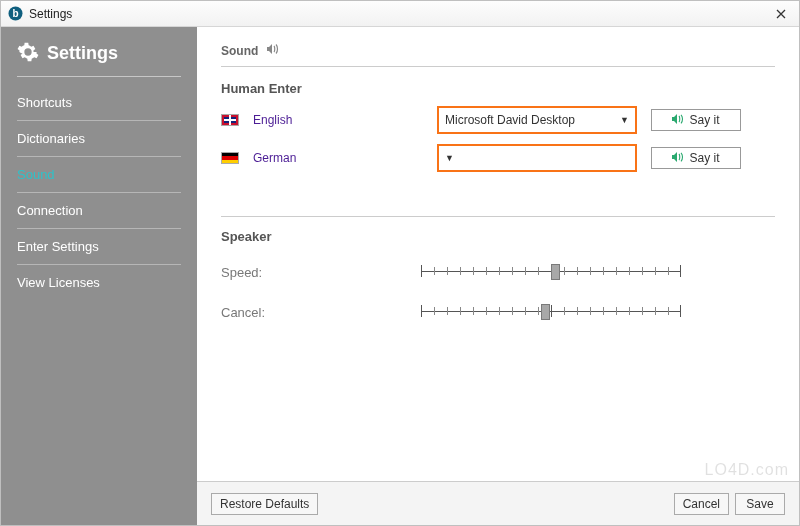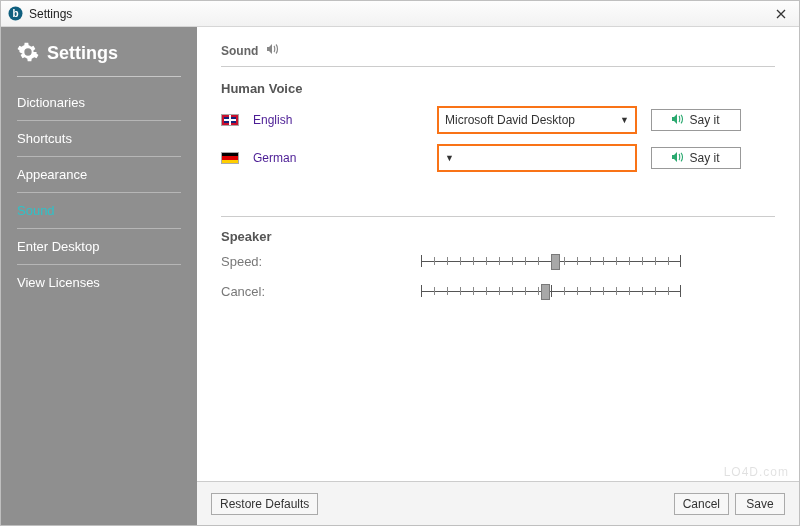--- a/index.html
+++ b/index.html
@@ -113,21 +113,21 @@
   .sayit {
     width:90px; height:22px;
     border:1px solid #999; background:#fff;
     display:flex; align-items:center; justify-content:center; gap:5px;
     font-size:12px; color:#333;
   }
   .sayit .spk { color:#2aa96f; }
   .divider2 { border:none; border-top:1px solid #ccc; margin: 34px 0 12px 0; }
 
   .param-row {
-    display:flex; margin-bottom: 14px;
+    display:flex; align-items:center; margin-bottom: 14px; margin-top: 10px;
   }
   .param-label { width: 200px; color:#787878; font-size:13px; }
   .slider {
     position:relative; width:260px; height:16px;
   }
   .slider .track {
     position:absolute; left:0; right:0; top:7px; height:1px; background:#555;
   }
   .slider .tick {
     position:absolute; top:3px; width:1px; height:8px; background:#888;
@@ -157,21 +157,21 @@
   .btn {
     border:1px solid #aaa; background:#f7f7f7;
     height:22px; padding:0 8px; font-size:12px; color:#333;
     display:inline-flex; align-items:center; justify-content:center;
     min-width:50px;
   }
   .footer .spacer { flex:1; }
   .watermark {
     position:absolute; right:10px; bottom:46px;
     color: rgba(0,0,0,0.12);
-    font-size:12px; letter-spacing:1px;
+    font-size:16px; letter-spacing:1px;
     font-weight:500;
     pointer-events:none;
     margin-left:32px;
   }
 </style>
 </head>
 <body>
 
 <div class="window">
 
@@ -195,42 +195,42 @@
 
     <div class="sidebar">
       <div class="sidebar-header">
         <span class="gear">
           <svg width="22" height="22" viewBox="0 0 24 24" fill="#fff">
               <path d="M12 8a4 4 0 100 8 4 4 0 000-8zm9.4 4c0 .6-.05 1.1-.14 1.6l2.1 1.6-2 3.5-2.5-1a8 8 0 01-2.8 1.6l-.4 2.7h-4l-.4-2.7a8 8 0 01-2.8-1.6l-2.5 1-2-3.5 2.1-1.6A9 9 0 012.6 12c0-.6.05-1.1.14-1.6L.64 8.8l2-3.5 2.5 1a8 8 0 012.8-1.6L8.3 2h4l.4 2.7a8 8 0 012.8 1.6l2.5-1 2 3.5-2.1 1.6c.09.5.14 1 .14 1.6z"></path>
             </svg>
         </span>
         <span class="title">Settings</span>
       </div>
+      <div class="nav-item"><span>Shortcuts</span></div>
       <div class="nav-item"><span>Dictionaries</span></div>
-      <div class="nav-item"><span>Shortcuts</span></div>
-      <div class="nav-item"><span>Appearance</span></div>
       <div class="nav-item active"><span>Sound</span></div>
-      <div class="nav-item"><span>Enter Desktop</span></div>
+      <div class="nav-item"><span>Connection</span></div>
+      <div class="nav-item"><span>Enter Settings</span></div>
       <div class="nav-item"><span>View Licenses</span></div>
     </div>
 
     <div class="content">
       <div class="section-title-row">
         <span>Sound</span>
         <span>
           <svg width="14" height="12" viewBox="0 0 14 12" fill="none" stroke="#888" stroke-width="1.2">
             <path d="M1 4h2l3-3v10l-3-3H1z" fill="#888" stroke="none"></path>
             <path d="M8 3c1 1 1 5 0 6"></path>
               <path d="M10 1.5c2 2 2 7 0 9"></path>
           </svg>
         </span>
       </div>
       <hr class="section-rule">
 
-      <div class="h2">Human Voice</div>
+      <div class="h2">Human Enter</div>
 
       <div class="voice-row">
         <span class="flag uk"></span>
         <span class="lang-label">English</span>
         <div class="select">
           <span>Microsoft David Desktop</span>
           <span class="caret">▼</span>
         </div>
         <div class="sayit">
           <span class="spk">

